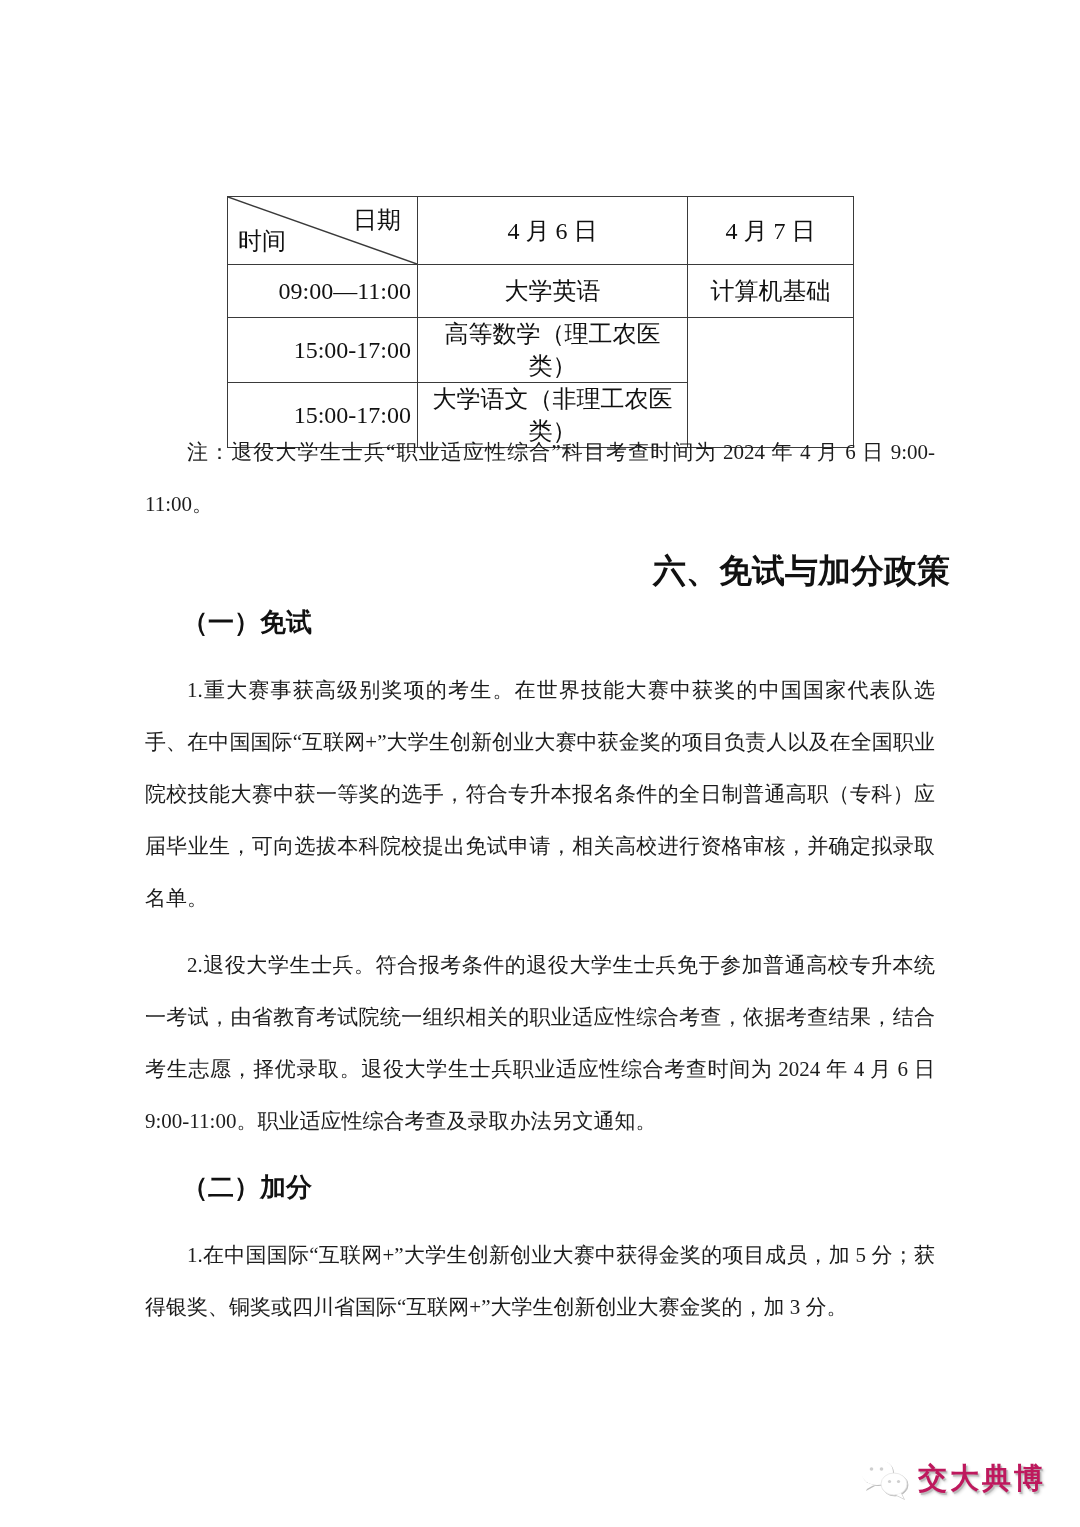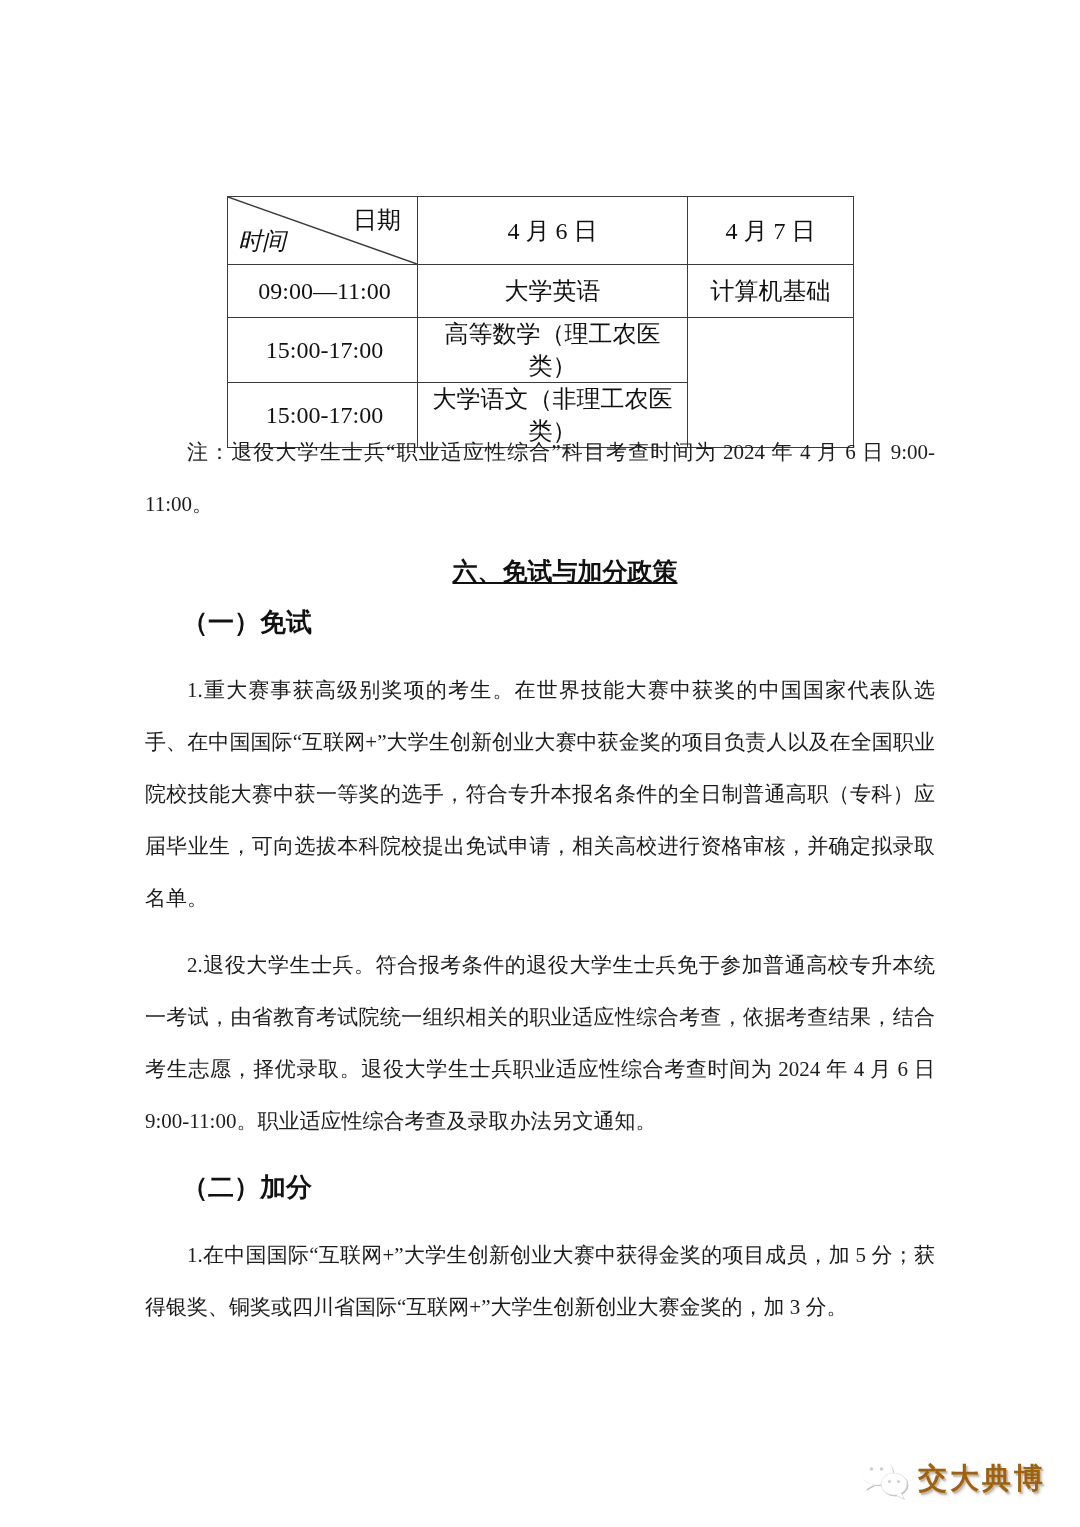--- a/index.html
+++ b/index.html
@@ -28,47 +28,46 @@
     text-align: center;
     vertical-align: middle;
     padding: 0 6px;
     box-sizing: border-box;
   }
   .schedule .c1 { width: 190px; }
   .schedule .c2 { width: 270px; }
   .schedule .c3 { width: 166px; }
   .schedule tr.hdr  td { height: 68px; }
   .schedule tr.r    td { height: 53px; }
-  .schedule td.time { text-align: center; padding-left: 10px; }
+  .schedule td.time { text-align: right; padding-left: 10px; }
   .diag { position: relative; padding: 0 !important; }
   .diag svg { position:absolute; left:0; top:0; width:100%; height:100%; }
   .diag .d-date { position:absolute; top:7px; right:16px; }
-  .diag .d-time { position:absolute; bottom:7px; left:10px;font-style:italic; }
+  .diag .d-time { position:absolute; bottom:7px; left:10px; }
 
   
   .content {
     position: absolute;
     left: 130px;
     top: 411px;
     width: 820px;
     font-size: 21px;
     line-height: 52px;
     text-align: justify;
   }
   .content p { margin: 15px; text-indent: 2em; }
   .content h2 {
     margin: 0;
     font-family: "Liberation Sans", "DejaVu Sans", sans-serif;
-    font-size: 25px;
+    font-size: 33px;
     font-weight: 700;
     line-height: 52px;
     text-indent: 2em;
     color: #111;
-    text-align: center;
-    text-decoration: underline;
+    text-align: right;
   }
   .content h3 {
     margin: 0;
     font-size: 26px;
     font-weight: 700;
     line-height: 52px;
     text-indent: 2em;
     color: #111;
     text-align: left;
   }
@@ -80,21 +79,21 @@
     bottom: 26px;
     display: flex;
     align-items: center;
     gap: 8px;
   }
   .watermark .wm-text {
     font-family: "Liberation Sans", "DejaVu Sans", sans-serif;
     font-size: 29px;
     font-weight: 700;
     letter-spacing: 3px;
-    color: #a16207;
+    color: #be185d;
     text-shadow: 1.5px 1.5px 1px #b9b9b9, 2.5px 2.5px 3px #d9d9d9;
   }
   .watermark svg { filter: drop-shadow(1.5px 1.5px 0.6px #bdbdbd); }
 </style>
 </head>
 <body>
 
 <div class="page">
 
   <table class="schedule">

